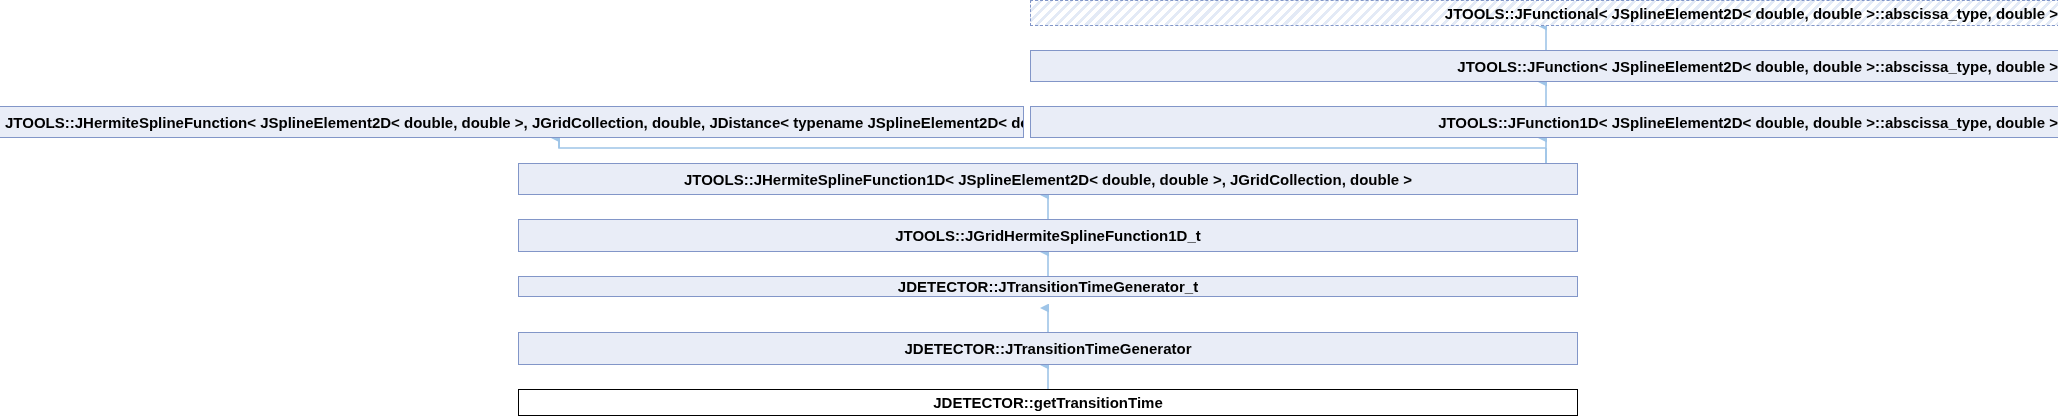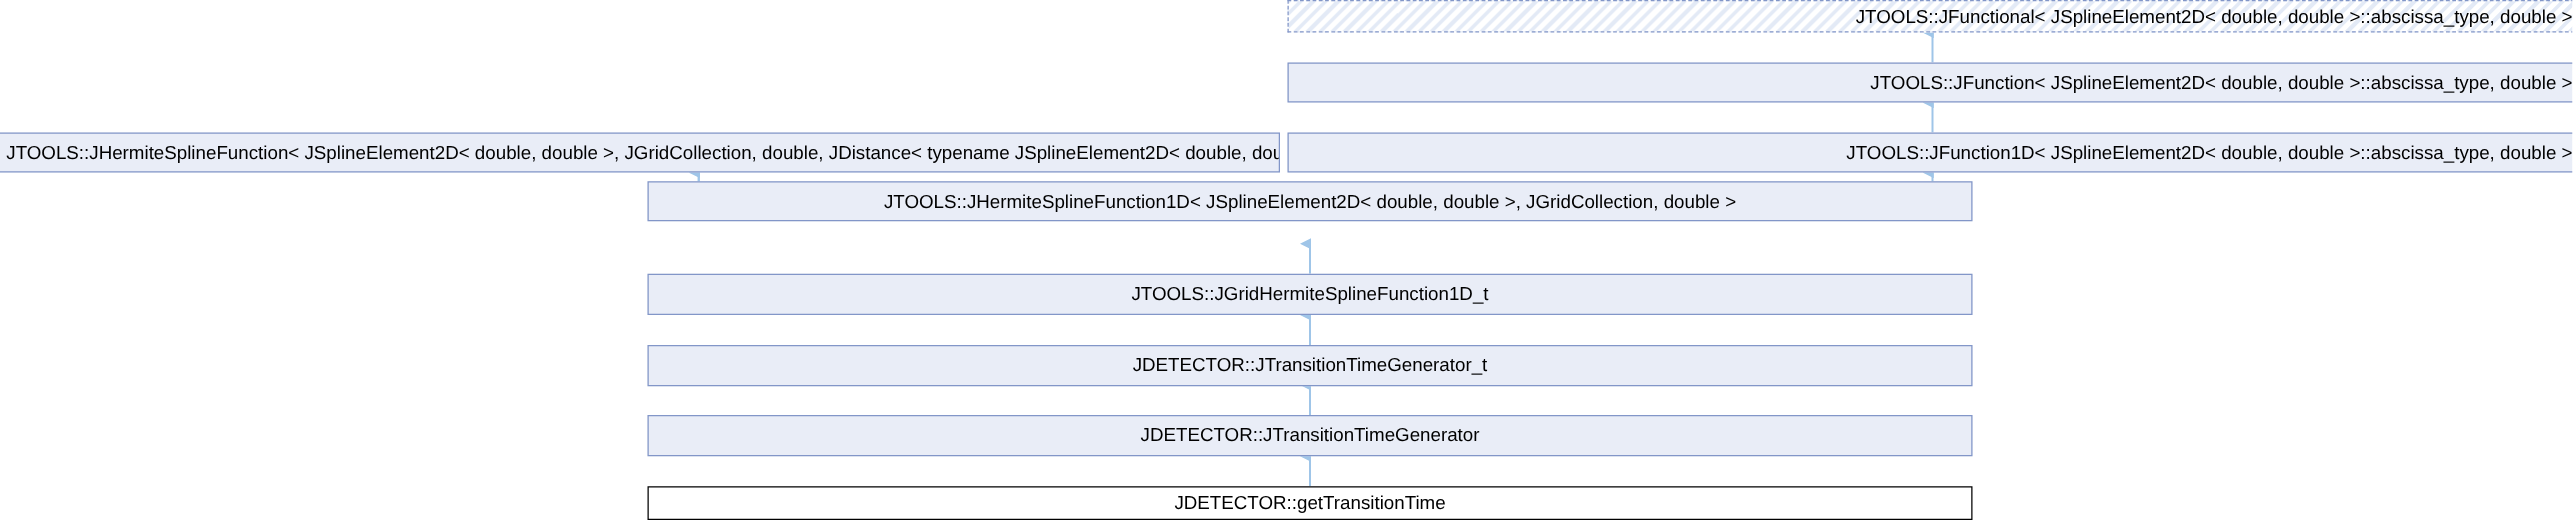--- a/index.html
+++ b/index.html
@@ -7,20 +7,21 @@
   body{
     font-family:"Liberation Sans","DejaVu Sans",sans-serif;
     -webkit-font-smoothing:none;
   }
   #diagram{
     position:relative;
     width:2058px;
     height:416px;
     overflow:hidden;
     background:#ffffff;
+    font-weight:bold;
   }
 
   
   #edges{
     position:absolute;
     left:0; top:0;
     width:2058px; height:416px;
     pointer-events:none;
   }
 
@@ -111,29 +112,29 @@
   </div>
 
   <div class="node" style="left:-2px; top:106px; width:1026px; height:32px;">
     <span class="label">JTOOLS::JHermiteSplineFunction&lt; JSplineElement2D&lt; double, double &gt;, JGridCollection, double, JDistance&lt; typename JSplineElement2D&lt; double, double &gt;::abscissa_type &gt; &gt;</span>
   </div>
 
   <div class="node clip-right" style="left:1030px; top:106px; width:1035px; height:32px;">
     <span class="label">JTOOLS::JFunction1D&lt; JSplineElement2D&lt; double, double &gt;::abscissa_type, double &gt;</span>
   </div>
 
-  <div class="node" style="left:518px; top:145px; width:1060px; height:32px;">
+  <div class="node" style="left:518px; top:163px; width:1060px; height:32px;">
     <span class="label">JTOOLS::JHermiteSplineFunction1D&lt; JSplineElement2D&lt; double, double &gt;, JGridCollection, double &gt;</span>
   </div>
 
   <div class="node" style="left:518px; top:219px; width:1060px; height:33px;justify-content:flex-end;">
     <span class="label">JTOOLS::JGridHermiteSplineFunction1D_t</span>
   </div>
 
-  <div class="node" style="left:518px; top:276px; width:1060px; height:33px;">
+  <div class="node" style="left:518px; top:276px; width:1060px; height:21px;">
     <span class="label">JDETECTOR::JTransitionTimeGenerator_t</span>
   </div>
 
   <div class="node" style="left:518px; top:332px; width:1060px; height:33px;">
     <span class="label">JDETECTOR::JTransitionTimeGenerator</span>
   </div>
 
   <div class="node current" style="left:518px; top:389px; width:1060px; height:27px;">
     <span class="label">JDETECTOR::getTransitionTime</span>
   </div>

